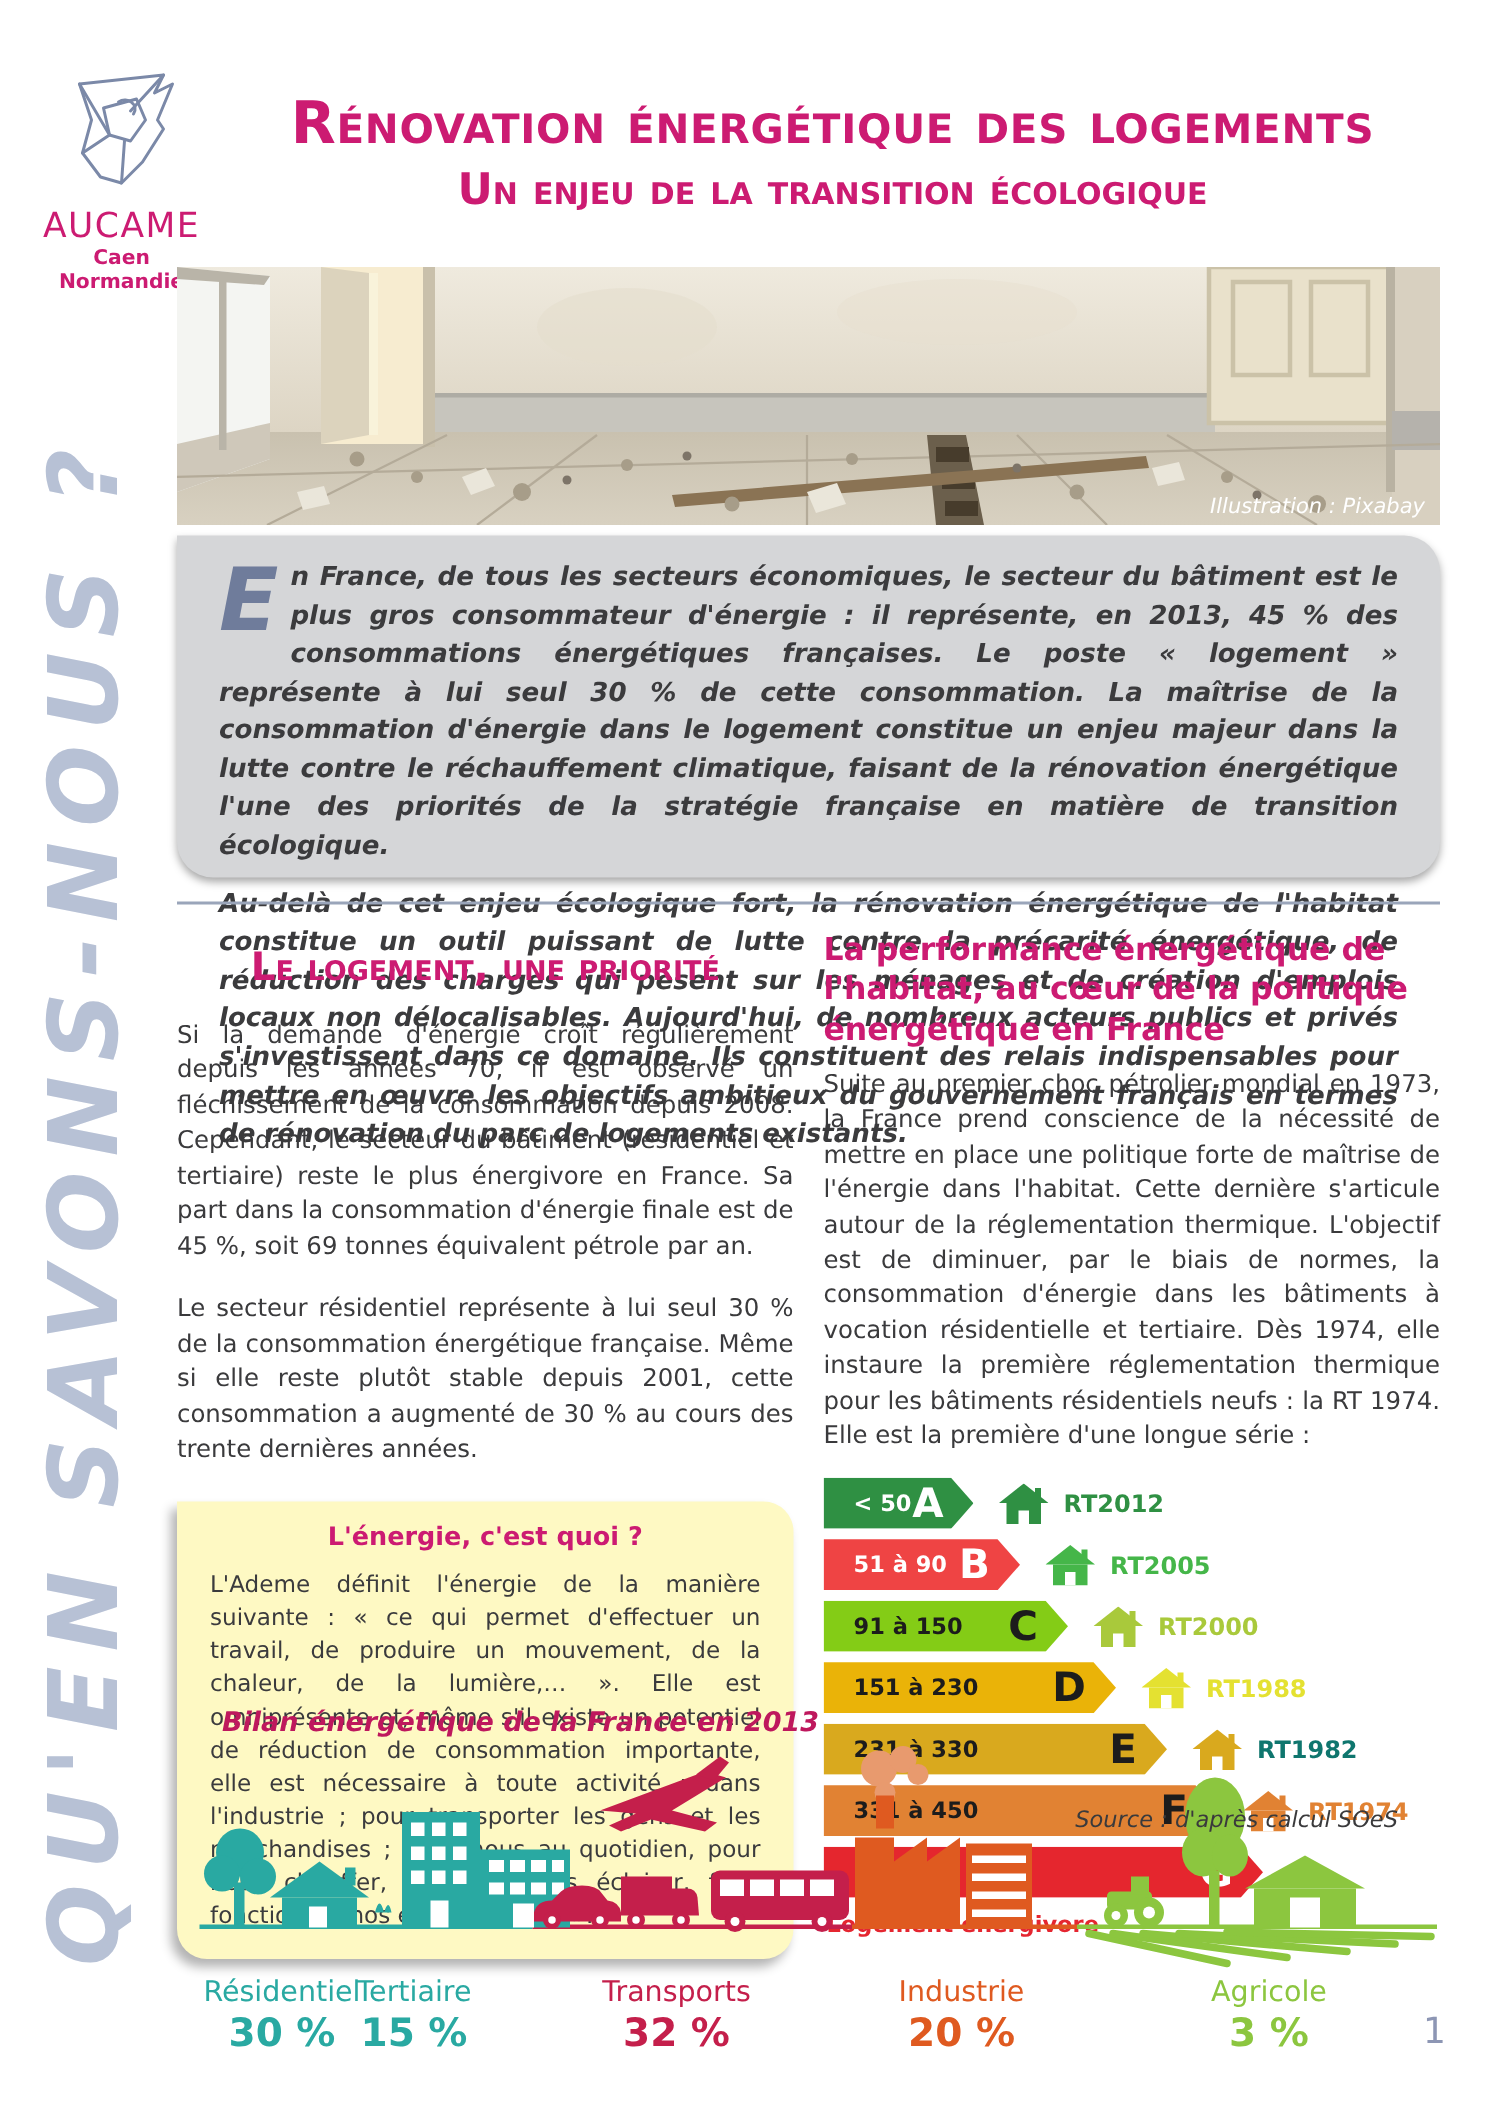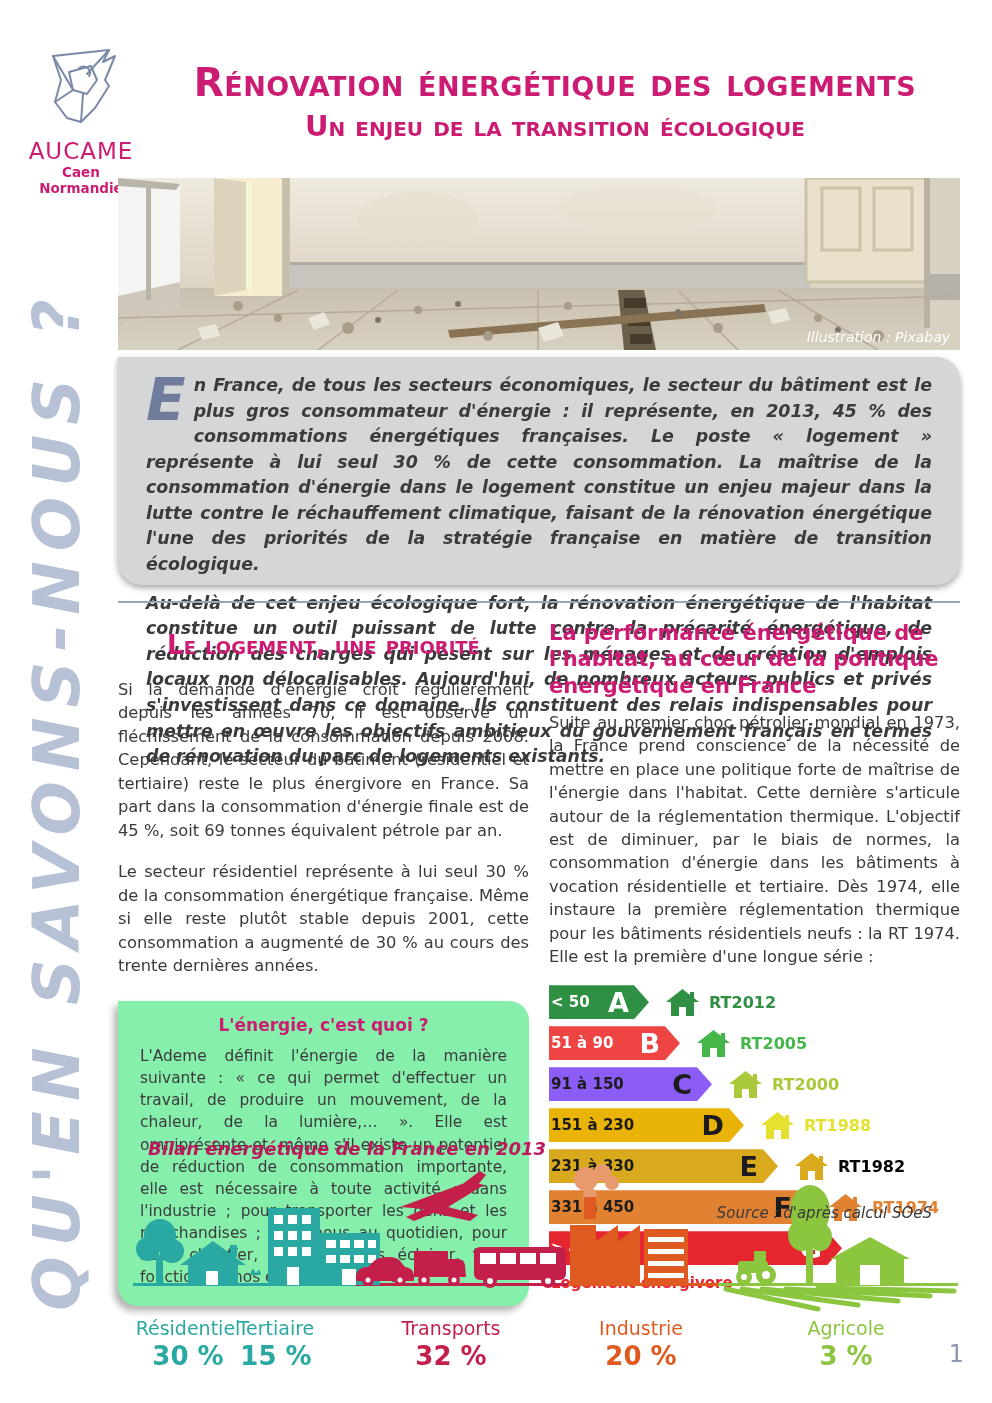--- a/index.html
+++ b/index.html
@@ -35,31 +35,31 @@
   .divider{position:absolute;top:601px;left:118px;width:842px;height:2px;background:#9aa5ba;}
   
   .cols{position:absolute;top:620px;left:118px;width:842px;display:flex;gap:20px;}
   .col{width:411px;box-sizing:border-box;}
   .section-title{font-variant:small-caps;font-weight:bold;font-size:26px;text-align:center;
     color:var(--accent,#cc1b72);margin:10px 0 18px 0;}
   .sub-head{font-size:21px;font-weight:bold;color:var(--accent,#cc1b72);margin:0 0 12px 0;line-height:1.25;}
   .sub-head sup{font-size:12px;}
   .body-p{font-size:16.3px;text-align:justify;line-height:1.44;margin:0 0 18px 0;}
   
-  .ebox{background:#86efac;border-radius:0 20px 20px 20px;padding:14px 22px 18px 22px;
+  .ebox{background:#fef9c3;border-radius:0 20px 20px 20px;padding:14px 22px 18px 22px;
     box-shadow:-4px 5px 7px rgba(0,0,0,.3);margin-top:24px;}
   .ebox-title{text-align:center;font-weight:bold;font-size:17px;color:var(--accent,#cc1b72);margin-bottom:10px;}
   .ebox-text{font-size:15.4px;text-align:justify;line-height:1.43;color:#3b3b3d;}
   
   .escale{margin-top:16px;}
   .escale-top{font-weight:bold;font-size:15px;color:#2e8b3d;margin:0 0 8px 2px;}
   .escale-bottom{font-weight:bold;font-size:15px;color:#e52630;margin:2px 0 0 2px;}
   .e-row{display:flex;align-items:center;height:31px;margin-bottom:10px;}
   .e-bar{height:34px;display:flex;align-items:center;box-sizing:border-box;
-    padding-left:2px;padding-right:20px;
+    padding-left:20px;padding-right:20px;
     clip-path:polygon(0 0,calc(100% - 15px) 0,100% 50%,calc(100% - 15px) 100%,0 100%);}
   .e-range{font-weight:bold;font-size:15px;flex:1;}
   .e-letter{font-weight:bold;font-size:27px;line-height:1;}
   .e-house{margin-left:17px;flex-shrink:0;}
   .e-rt{font-weight:bold;font-size:16px;margin-left:10px;}
   
   .bilan{position:absolute;top:1138px;left:118px;width:842px;}
   .bilan-title{font-size:18px;font-weight:bold;font-style:italic;color:#be185d;margin:0 0 0 30px;}
   .scene{margin-top:4px;}
   .sector-labels{position:relative;height:70px;}
@@ -222,21 +222,21 @@
      </div>
               <svg class="e-house" width="33" height="27" viewBox="0 0 33 27">
   <rect x="24" y="3" width="4" height="8" fill="#45b649"></rect>
   <polygon points="16.5,0 0,13 33,13" fill="#45b649"></polygon>
   <rect x="5" y="13" width="23" height="14" fill="#45b649"></rect>
   <rect x="13" y="18" width="7" height="9" fill="#ffffff"></rect>
               </svg>
               <span class="e-rt" style="color:#45b649">RT2005</span>
             </div>
             <div class="e-row">
-              <div class="e-bar" style="width:163px;background:#8b5cf6;color:#1c1c1c">
+              <div class="e-bar" style="width:163px;background:#84cc16;color:#1c1c1c">
        <span class="e-range">91 à 150</span>
        <span class="e-letter">C</span>
      </div>
               <svg class="e-house" width="33" height="27" viewBox="0 0 33 27">
   <rect x="24" y="3" width="4" height="8" fill="#a9c93b"></rect>
   <polygon points="16.5,0 0,13 33,13" fill="#a9c93b"></polygon>
   <rect x="5" y="13" width="23" height="14" fill="#a9c93b"></rect>
   <rect x="13" y="18" width="7" height="9" fill="#ffffff"></rect>
               </svg>
               <span class="e-rt" style="color:#a9c93b">RT2000</span>
@@ -258,21 +258,21 @@
               <div class="e-bar" style="width:229px;background:#d9a91e;color:#1c1c1c">
        <span class="e-range">231 à 330</span>
        <span class="e-letter">E</span>
      </div>
               <svg class="e-house" width="33" height="27" viewBox="0 0 33 27">
   <rect x="24" y="3" width="4" height="8" fill="#d9a91e"></rect>
   <polygon points="16.5,0 0,13 33,13" fill="#d9a91e"></polygon>
   <rect x="5" y="13" width="23" height="14" fill="#d9a91e"></rect>
   <rect x="13" y="18" width="7" height="9" fill="#ffffff"></rect>
               </svg>
-              <span class="e-rt" style="color:#000000">RT1982</span>
+              <span class="e-rt" style="color:#0f766e">RT1982</span>
             </div>
             <div class="e-row">
               <div class="e-bar" style="width:263px;background:#e18233;color:#1c1c1c">
        <span class="e-range">331 à 450</span>
        <span class="e-letter">F</span>
      </div>
               <svg class="e-house" width="33" height="27" viewBox="0 0 33 27">
   <rect x="24" y="3" width="4" height="8" fill="#e18233"></rect>
   <polygon points="16.5,0 0,13 33,13" fill="#e18233"></polygon>
   <rect x="5" y="13" width="23" height="14" fill="#e18233"></rect>

